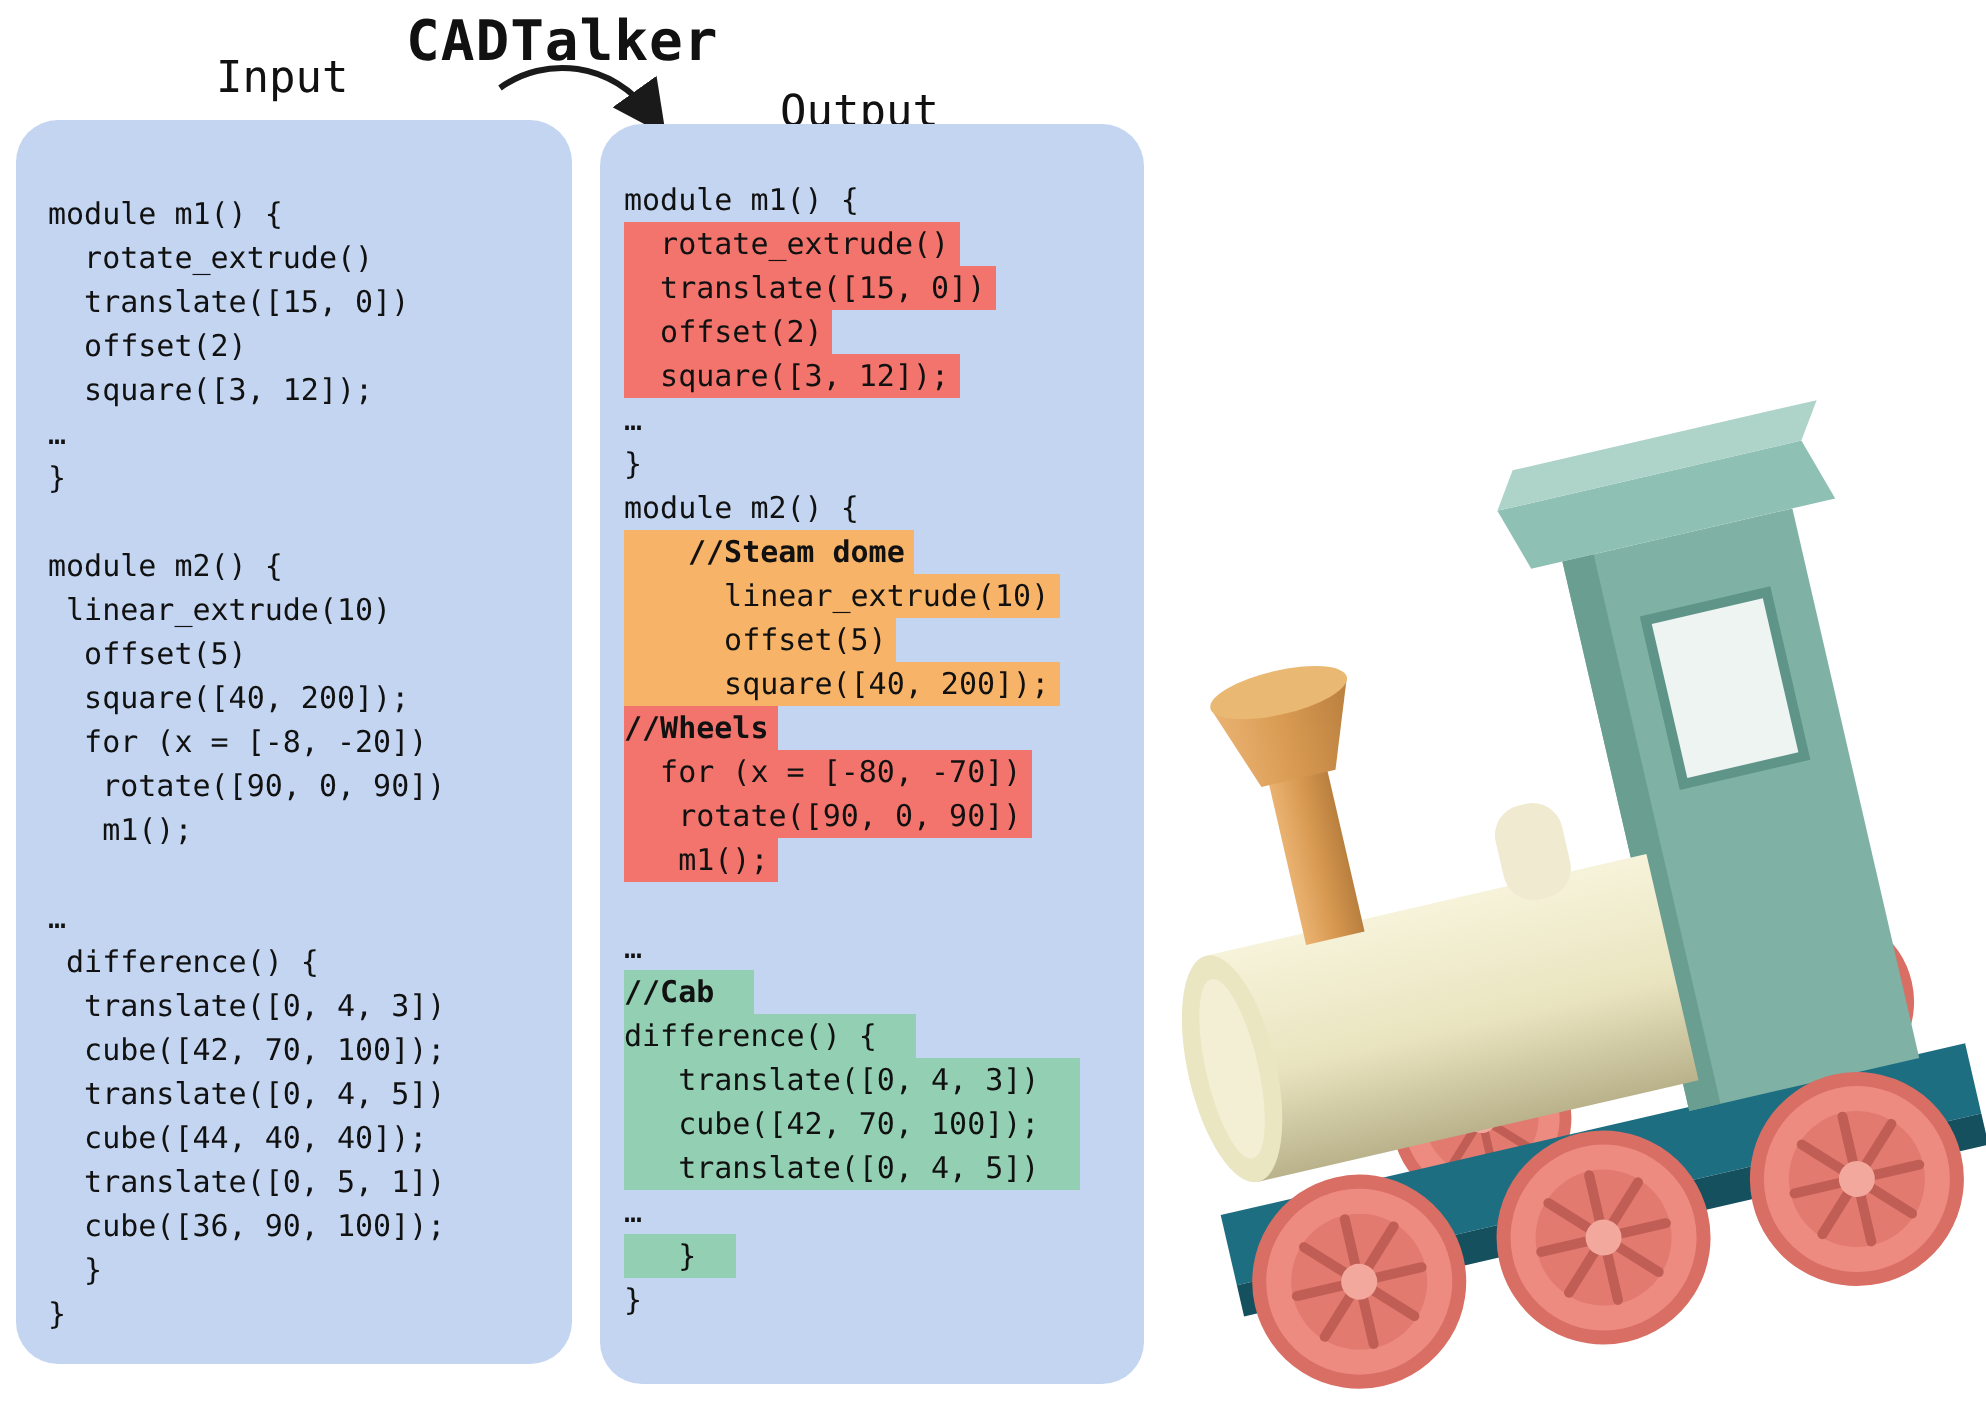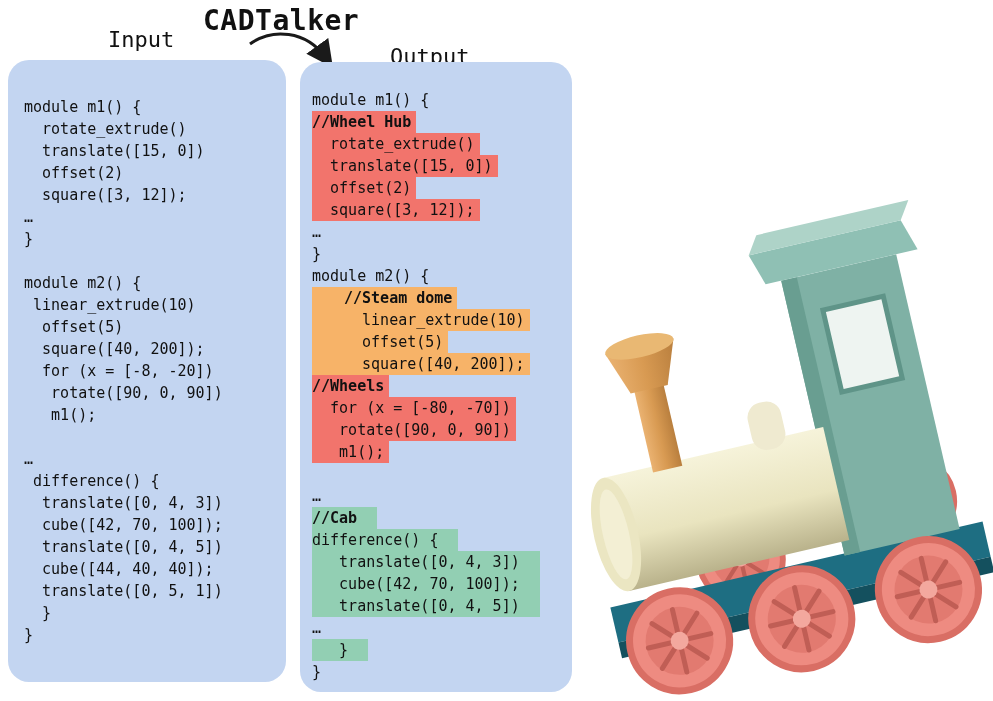--- a/index.html
+++ b/index.html
@@ -89,26 +89,26 @@
     <div class="code-line"><span class="line-inner">   rotate([90, 0, 90])</span></div>
     <div class="code-line"><span class="line-inner">   m1();</span></div>
     <div class="code-line"><span class="line-inner">&nbsp;</span></div>
     <div class="code-line"><span class="line-inner">…</span></div>
     <div class="code-line"><span class="line-inner"> difference() {</span></div>
     <div class="code-line"><span class="line-inner">  translate([0, 4, 3])</span></div>
     <div class="code-line"><span class="line-inner">  cube([42, 70, 100]);</span></div>
     <div class="code-line"><span class="line-inner">  translate([0, 4, 5])</span></div>
     <div class="code-line"><span class="line-inner">  cube([44, 40, 40]);</span></div>
     <div class="code-line"><span class="line-inner">  translate([0, 5, 1])</span></div>
+    <div class="code-line"><span class="line-inner">  cube([36, 90, 100]);</span></div>
     <div class="code-line"><span class="line-inner">  }</span></div>
     <div class="code-line"><span class="line-inner">}</span></div>
   </div>
 <div id="output-panel" class="panel">
     <div class="code-line"><span class="line-inner">module m1() {</span></div>
-    <div class="code-line"><span class="line-inner hl-red bold">//Wheel Hub</span></div>
     <div class="code-line"><span class="line-inner hl-red">  rotate_extrude()</span></div>
     <div class="code-line"><span class="line-inner hl-red">  translate([15, 0])</span></div>
     <div class="code-line"><span class="line-inner hl-red">  offset(2)</span></div>
     <div class="code-line"><span class="line-inner hl-red">  square([3, 12]);</span></div>
     <div class="code-line"><span class="line-inner">…</span></div>
     <div class="code-line"><span class="line-inner">}</span></div>
     <div class="code-line"><span class="line-inner">module m2() {</span></div>
     <div class="code-line"><span class="line-inner hl-orange bold">//Steam dome</span></div>
     <div class="code-line"><span class="line-inner hl-orange">  linear_extrude(10)</span></div>
     <div class="code-line"><span class="line-inner hl-orange">  offset(5)</span></div>

